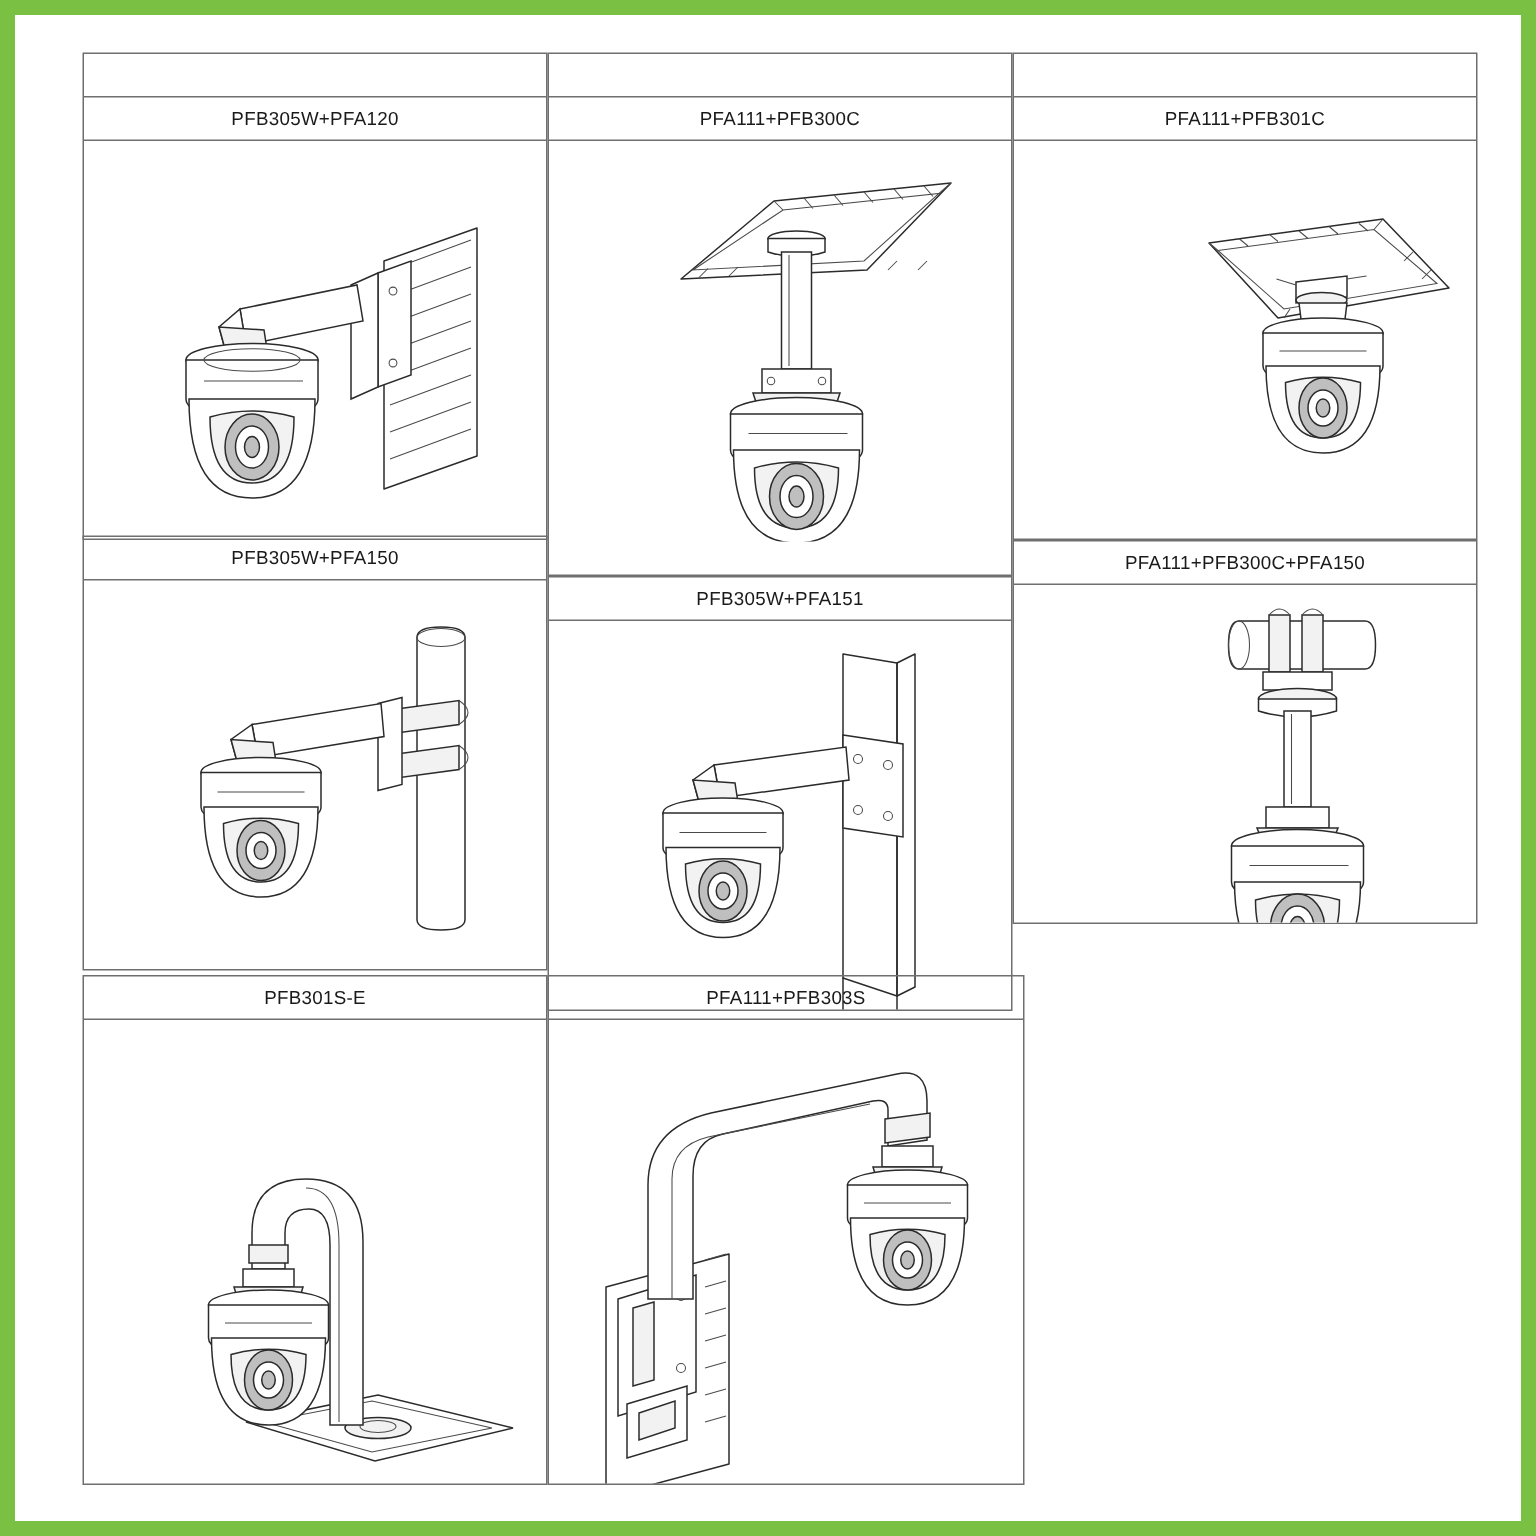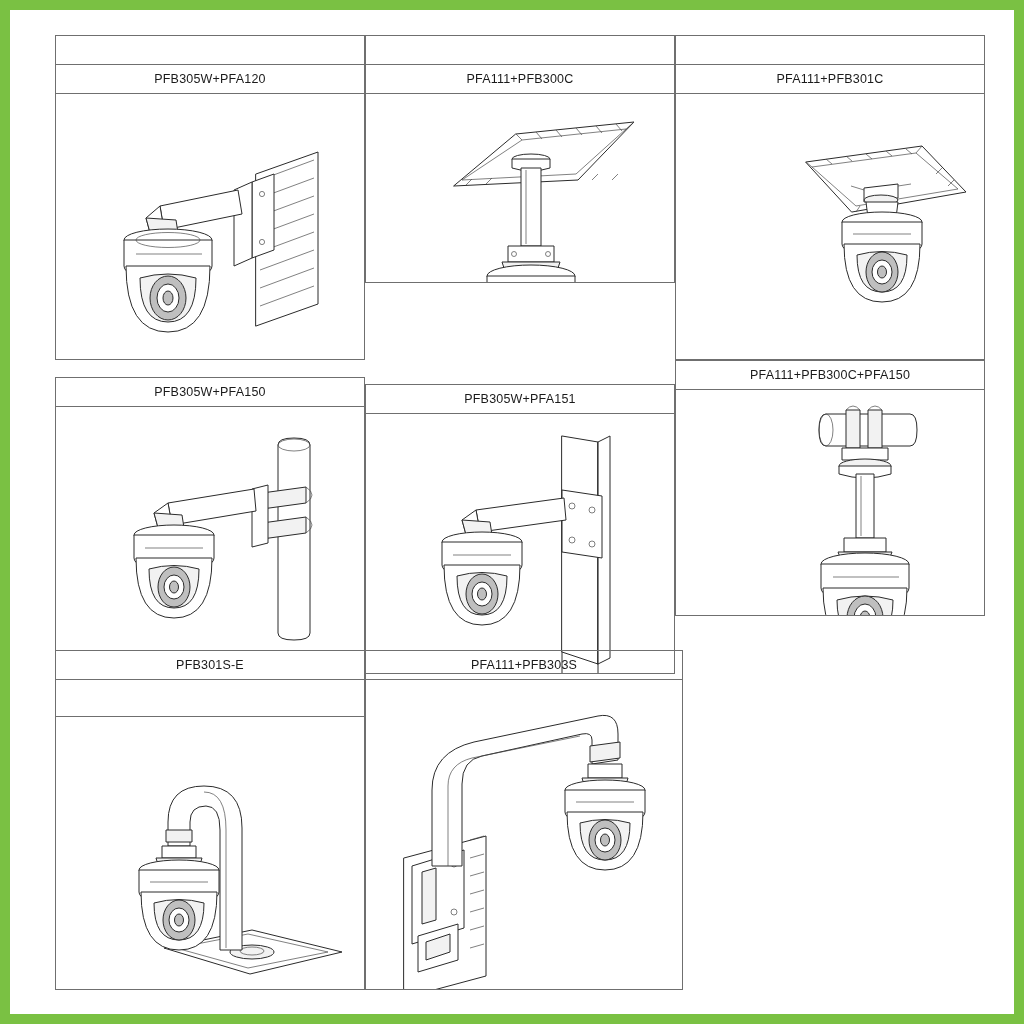--- a/index.html
+++ b/index.html
@@ -124,21 +124,21 @@
 
             <path class="fillg" d="M84,184 Q84,228 112,228 Q140,228 140,184 Q112,176 84,184 Z"></path>
             <ellipse class="filldk" cx="112" cy="204" rx="18" ry="22"></ellipse>
             <ellipse class="fillw" cx="112" cy="204" rx="11" ry="14"></ellipse>
             <ellipse class="filldk" cx="112" cy="204" rx="5" ry="7"></ellipse>
             <line class="drt" x1="80" y1="160" x2="146" y2="160"></line>
           </svg>
         </div>
       </div>
 
-      <div class="cell topblank" style="left:310px; top:0px; width:310px; height:248px;">
+      <div class="cell topblank" style="left:310px; top:0px; width:310px; height:349px;">
         <div class="topstrip"></div>
         <div class="label" style="top:29px; border-top:0;">PFA111+PFB300C</div>
         <div class="art" style="top:58px;">
           <svg width="310" height="267" viewBox="0 0 310 267">
 
             <polygon class="dr" points="150,40 268,28 212,86 88,92"></polygon>
             <polygon class="drt" points="156,46 260,35 210,80 96,86"></polygon>
             <line class="hatch" x1="150" y1="40" x2="156" y2="46"></line>
             <line class="hatch" x1="170" y1="38" x2="176" y2="45"></line>
             <line class="hatch" x1="190" y1="36" x2="196" y2="43"></line>
@@ -206,21 +206,21 @@
             <path class="fillw" d="M168,150 Q168,208 206,208 Q244,208 244,150 Z"></path>
             <path class="fillg" d="M181,161 Q181,198 206,198 Q231,198 231,161 Q206,154 181,161 Z"></path>
             <ellipse class="filldk" cx="206" cy="178" rx="16" ry="20"></ellipse>
             <ellipse class="fillw" cx="206" cy="178" rx="10" ry="12"></ellipse>
             <ellipse class="filldk" cx="206" cy="178" rx="4.5" ry="6"></ellipse>
             <line class="drt" x1="177" y1="140" x2="235" y2="140"></line>
           </svg>
         </div>
       </div>
 
-      <div class="cell" style="left:0px; top:342px; width:310px; height:340px;">
+      <div class="cell" style="left:0px; top:322px; width:310px; height:290px;">
         <div class="label">PFB305W+PFA150</div>
         <div class="art">
           <svg width="310" height="261" viewBox="0 0 310 261">
 
             <path class="fillw" d="M222,38 Q222,31 238,31 Q254,31 254,38 L254,226 Q254,233 238,233 Q222,233 222,226 Z"></path>
             <ellipse class="drt" cx="238" cy="38" rx="16" ry="6"></ellipse>
 
             <path class="fillg" d="M206,86 L250,80 L250,96 L206,102 Z"></path>
             <path class="fillg" d="M206,116 L250,110 L250,126 L206,132 Z"></path>
             <path class="drt" d="M250,80 Q262,88 250,96"></path>

